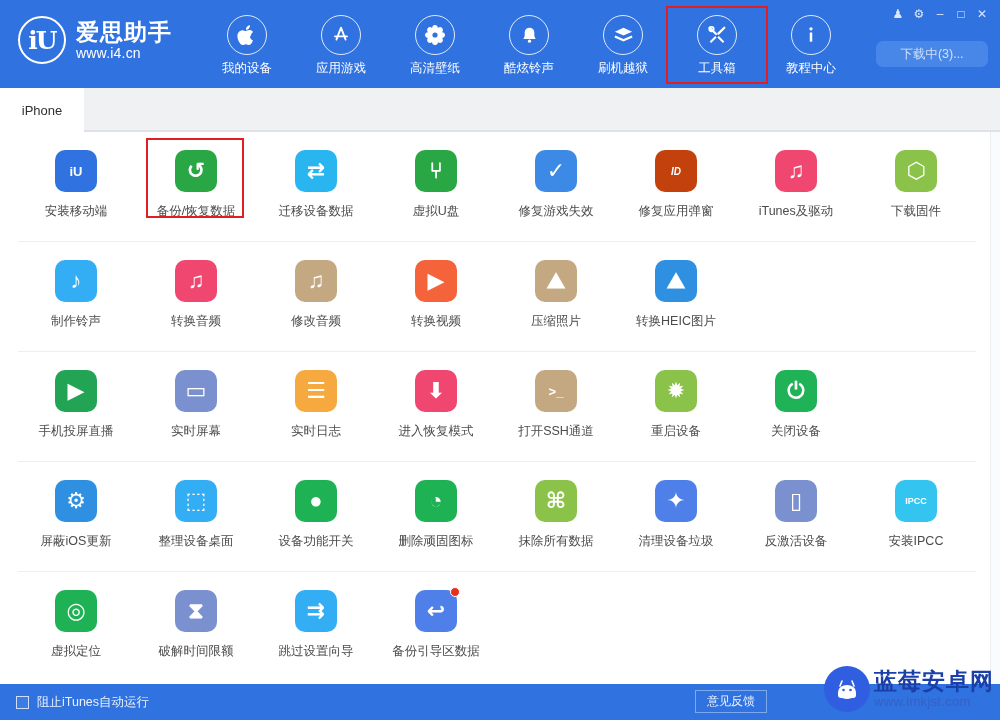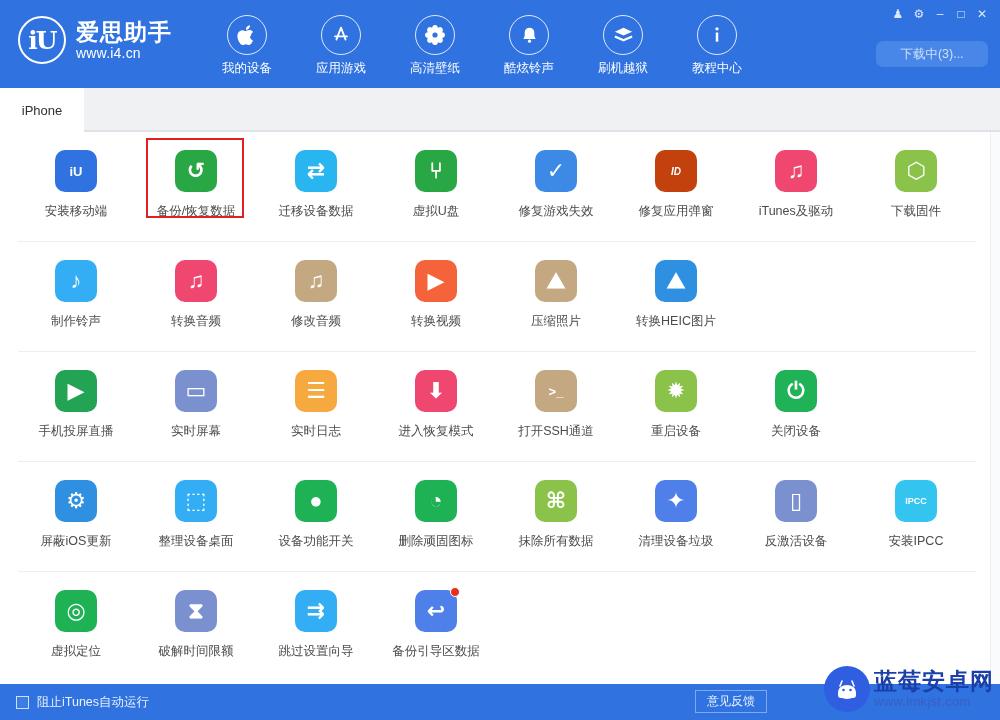--- a/index.html
+++ b/index.html
@@ -234,20 +234,32 @@
         </div>
         <div class="nav-item">
           <div class="nav-icon">
             <svg width="23" height="23" viewBox="0 0 24 24">
               <path d="M3 8l9-4 9 4-9 4-9-4z" fill="#ffffff"></path>
               <path d="M3 13l9 4 9-4" stroke="#ffffff" stroke-width="2.4" fill="none" stroke-linejoin="round"></path>
             </svg>
           </div>
           <div class="nav-label">刷机越狱</div>
         </div>
+        <div class="nav-item selected">
+          <div class="nav-hl"></div>
+          <div class="nav-icon">
+            <svg width="22" height="22" viewBox="0 0 24 24">
+              <path d="M4 4l7 7M20 4l-6.5 6.5" stroke="#ffffff" stroke-width="2.4" stroke-linecap="round"></path>
+              <path d="M14 13l6 6-1.6 1.6-6-6z" fill="#ffffff"></path>
+              <path d="M10 13l-6 6 1.6 1.6 6-6z" fill="#ffffff"></path>
+              <circle cx="6" cy="5.5" r="2.4" fill="none" stroke="#ffffff" stroke-width="2"></circle>
+            </svg>
+          </div>
+          <div class="nav-label">工具箱</div>
+        </div>
         <div class="nav-item">
           <div class="nav-icon">
             <svg width="20" height="20" viewBox="0 0 24 24">
               <circle cx="12" cy="4.6" r="2" fill="#ffffff"></circle>
               <path d="M10.5 9h3v11h-3z" fill="#ffffff"></path>
             </svg>
           </div>
           <div class="nav-label">教程中心</div>
         </div>
       </div>

